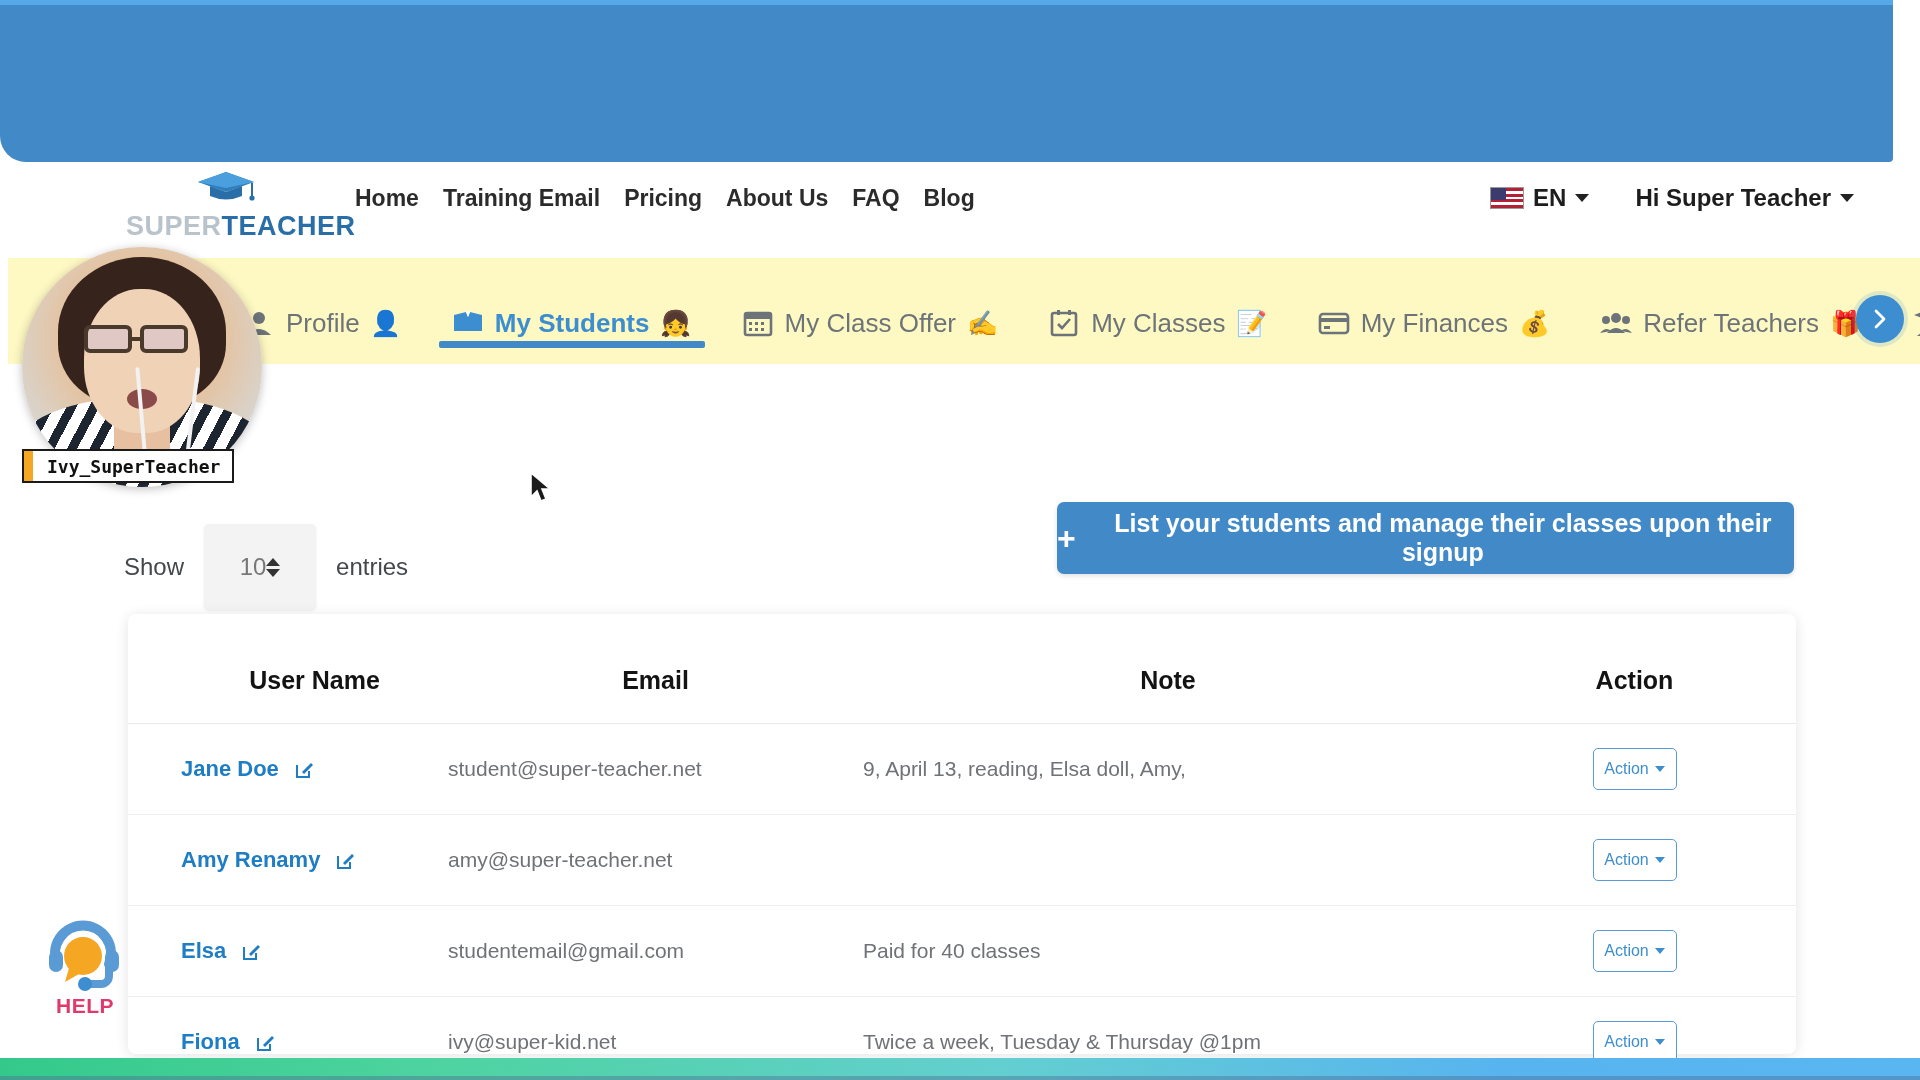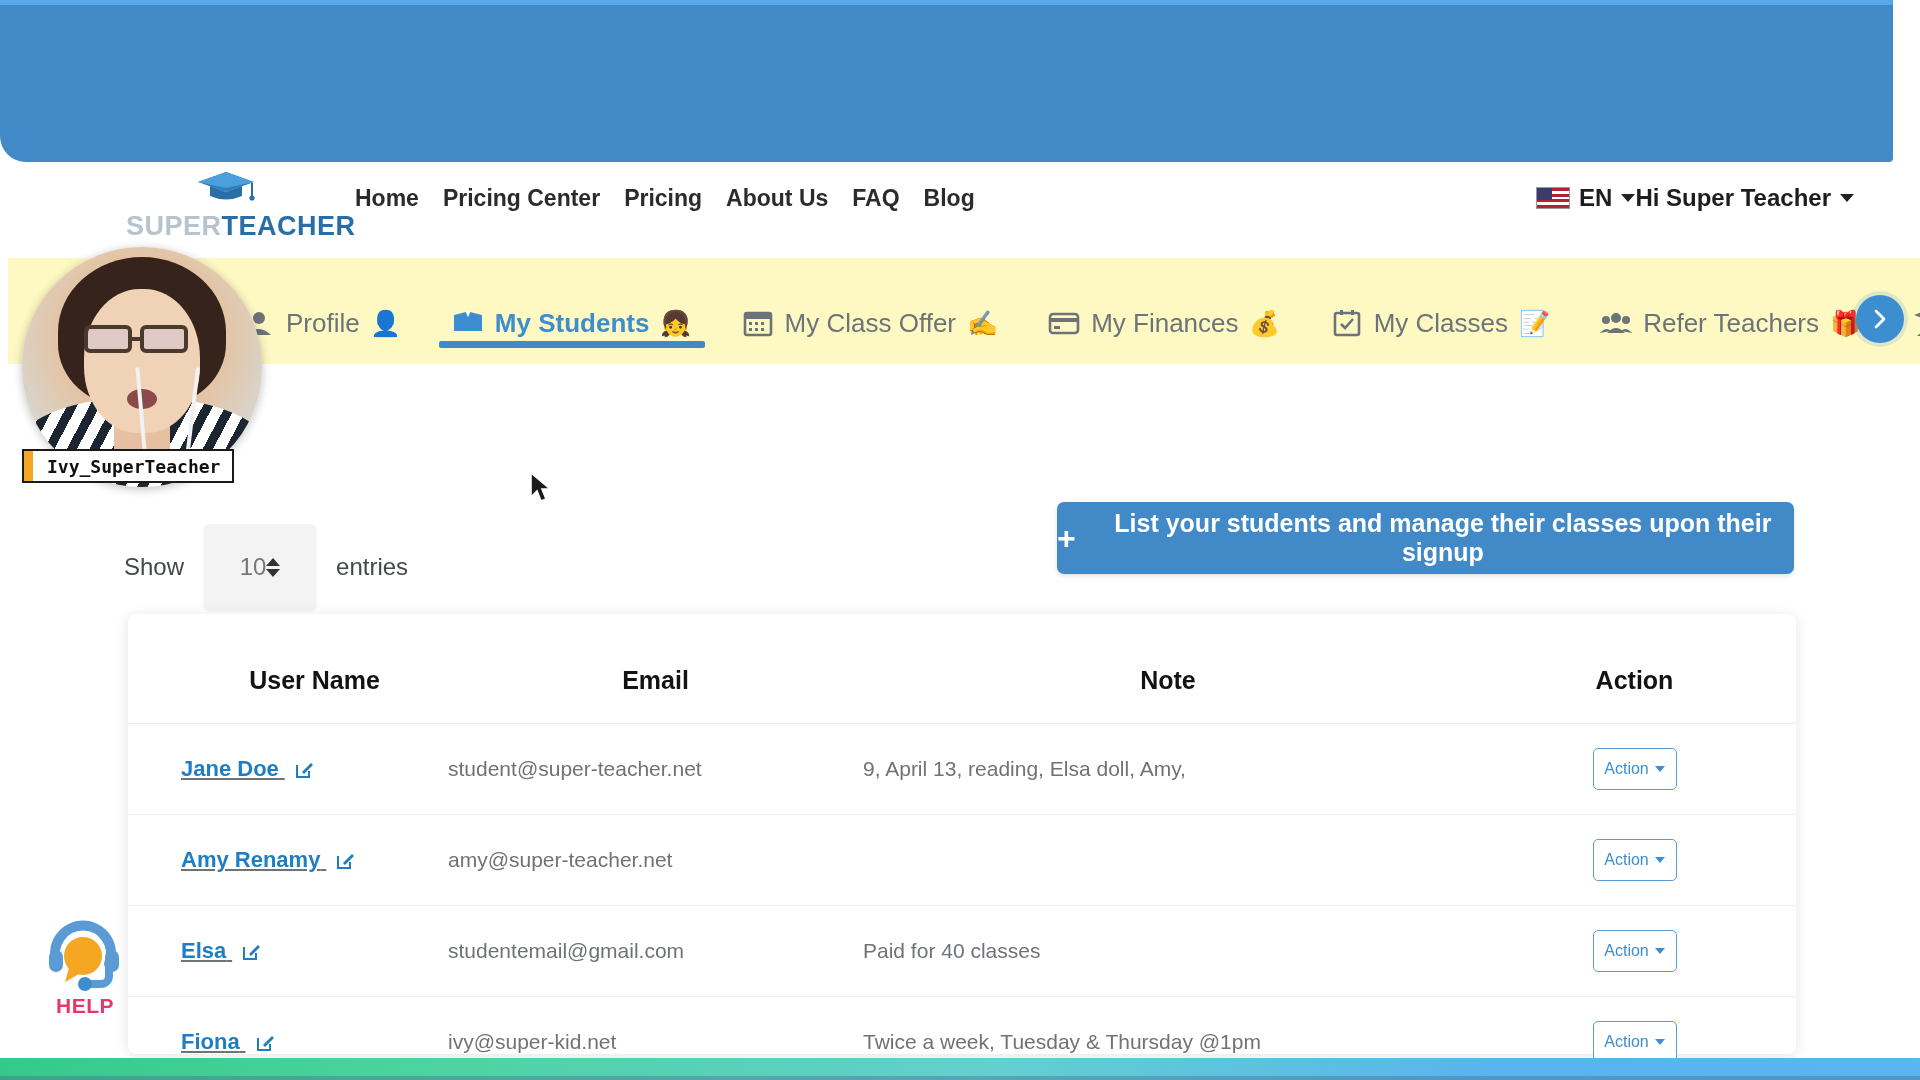--- a/index.html
+++ b/index.html
@@ -42,21 +42,21 @@
     position: absolute; left: 355px; top: 185px;
     display: flex; align-items: center; gap: 24px;
   }
   .main-nav a {
     font-size: 23px; font-weight: bold; color: #2b2b2b;
     text-decoration: none; white-space: nowrap;
   }
 
   .header-right {
     position: absolute; right: 66px; top: 184px;
-    display: flex; align-items: center; 
+    display: flex; align-items: center; gap: 46px;
   }
   .lang-sel, .user-menu {
     display: flex; align-items: center; gap: 9px;
     font-size: 24px; font-weight: bold; color: #1d1d1d;
     cursor: pointer; white-space: nowrap;
   }
   .flag {
     width: 34px; height: 22px; display: inline-block; position: relative;
     background: linear-gradient(to bottom,
       #b22234 0 14.3%, #fff 14.3% 28.6%, #b22234 28.6% 42.9%, #fff 42.9% 57.2%,
@@ -139,21 +139,21 @@
     padding: 52px 0 28px 0;
   }
   thead th.c-user { padding-left: 53px; width: 320px; }
   thead th.c-email { width: 415px; }
   thead th.c-note { width: 610px; }
   thead th.c-action { text-align: center; }
   tbody td {
     font-size: 21px; color: #6f7276;
     padding: 24px 0; border-top: 1px solid #eceef0;
   }
-  tbody td.c-user { padding-left: 53px; text-decoration: underline; }
+  tbody td.c-user { padding-left: 53px; }
   tbody tr:first-child td { border-top: 1px solid #e7e9eb; }
   .uname { color: #1f7dc4; font-size: 22px; font-weight: bold; text-decoration: none; }
   .edit-icon { display: inline-block; margin-left: 10px; vertical-align: -3px; }
   .action-btn {
     width: 84px; height: 42px; margin: 0 auto;
     border: 1px solid #5b9bd5; border-radius: 5px; background: #fff;
     color: #3d8ed0; font-size: 16px;
     display: flex; align-items: center; justify-content: center; gap: 6px;
     cursor: pointer;
   }
@@ -241,21 +241,21 @@
       <path d="M56 13 L56 27" stroke="#2a6ea8" stroke-width="2"></path>
       <circle cx="56" cy="28" r="2.6" fill="#2a6ea8"></circle>
     </svg>
     <div class="logo-text">
       <span class="logo-super">SUPER</span><span class="logo-teacher">TEACHER</span>
     </div>
   </div>
 
   <nav class="main-nav">
     <a href="#">Home</a>
-    <a href="#">Pricing Center</a>
+    <a href="#">Training Email</a>
     <a href="#">Pricing</a>
     <a href="#">About Us</a>
     <a href="#">FAQ</a>
     <a href="#">Blog</a>
   </nav>
 
   <div class="header-right">
     <div class="lang-sel">
       <span class="flag"></span>
       <span>EN</span>
@@ -300,37 +300,37 @@
             <rect x="13" y="19" width="3" height="3"></rect>
               <rect x="19" y="19" width="3" height="3"></rect>
           </g>
         </svg>
         <span class="tlabel">My Class Offer</span>
         <span class="temoji">✍</span>
       </div>
 
       <div class="tab">
         <svg class="ticon" viewBox="0 0 32 28">
-          <rect x="2" y="5" width="28" height="19" rx="3" fill="none" stroke="#6d7479" stroke-width="2.6"></rect>
-          <rect x="2" y="9" width="28" height="4" fill="#6d7479"></rect>
-          <rect x="6" y="17" width="6" height="3" fill="#6d7479"></rect>
-        </svg>
-        <span class="tlabel">My Finances</span>
-        <span class="temoji">💰</span>
-      </div>
-
-      <div class="tab">
-        <svg class="ticon" viewBox="0 0 32 28">
           <rect x="4" y="4" width="24" height="22" rx="2" fill="none" stroke="#6d7479" stroke-width="2.6"></rect>
           <path d="M10 15 L14 19 L22 10" fill="none" stroke="#6d7479" stroke-width="2.6"></path>
           <rect x="9" y="1" width="3" height="5" fill="#6d7479"></rect>
           <rect x="20" y="1" width="3" height="5" fill="#6d7479"></rect>
         </svg>
         <span class="tlabel">My Classes</span>
         <span class="temoji">📝</span>
+      </div>
+
+      <div class="tab">
+        <svg class="ticon" viewBox="0 0 32 28">
+          <rect x="2" y="5" width="28" height="19" rx="3" fill="none" stroke="#6d7479" stroke-width="2.6"></rect>
+          <rect x="2" y="9" width="28" height="4" fill="#6d7479"></rect>
+          <rect x="6" y="17" width="6" height="3" fill="#6d7479"></rect>
+        </svg>
+        <span class="tlabel">My Finances</span>
+        <span class="temoji">💰</span>
       </div>
 
       <div class="tab">
         <svg class="ticon" viewBox="0 0 32 28">
           <circle cx="16" cy="9" r="5" fill="#6d7479"></circle>
           <circle cx="6" cy="11" r="4" fill="#6d7479"></circle>
           <circle cx="26" cy="11" r="4" fill="#6d7479"></circle>
           <path d="M7 24 Q16 14 25 24 Z" fill="#6d7479"></path>
           <path d="M0 24 Q6 17 11 22 Z" fill="#6d7479"></path>
           <path d="M21 22 Q26 17 32 24 Z" fill="#6d7479"></path>

